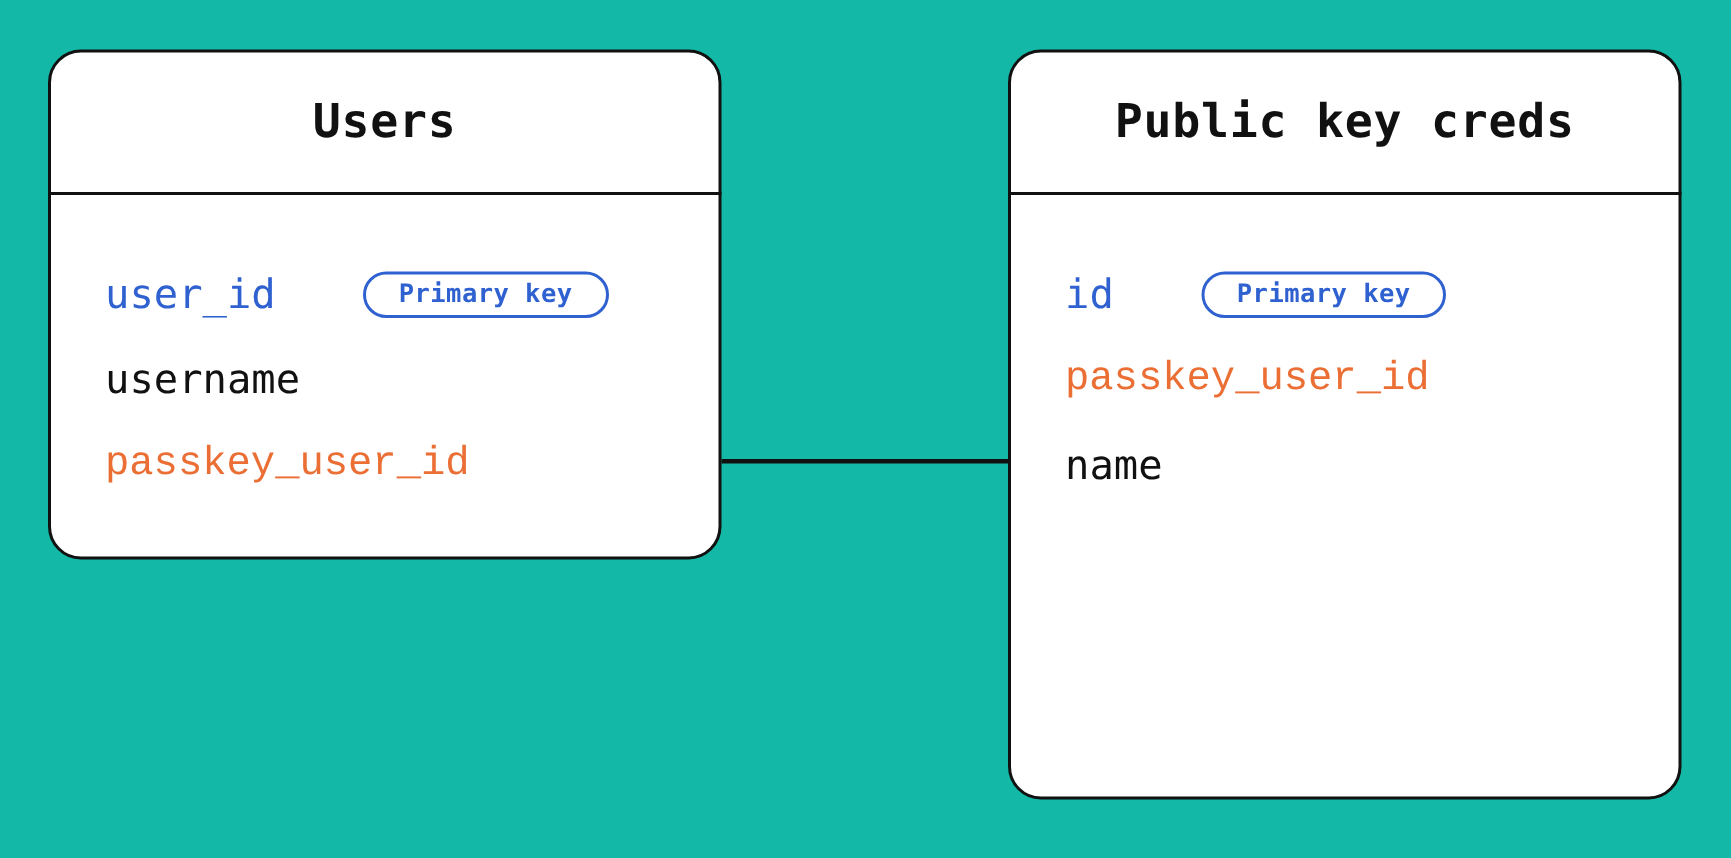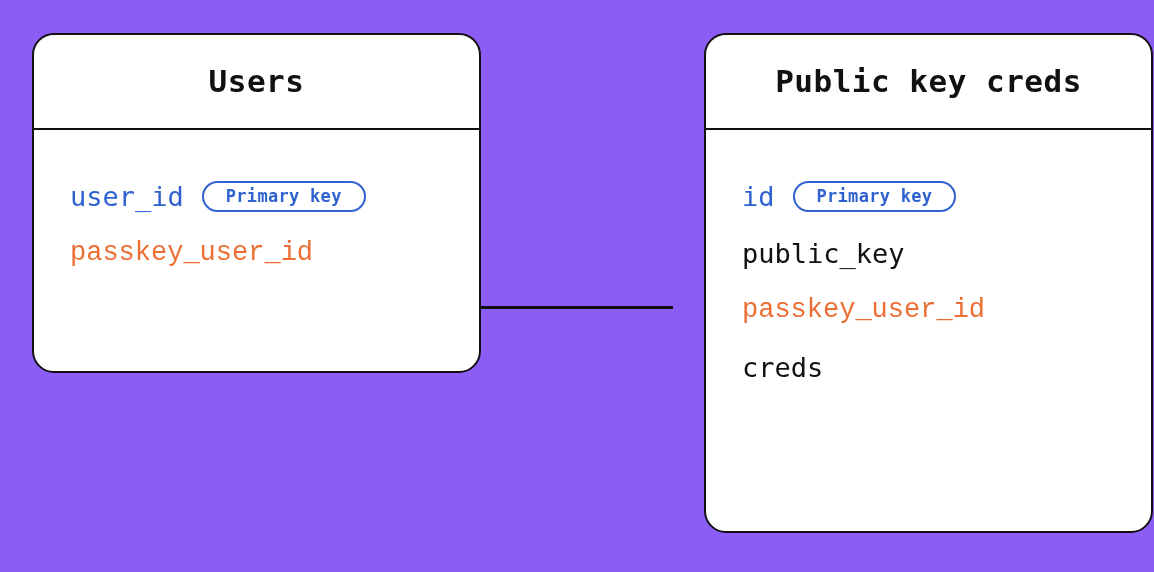--- a/index.html
+++ b/index.html
@@ -10,21 +10,21 @@
   }
   body {
     font-family: "DejaVu Sans Mono", "Liberation Mono", monospace;
     -webkit-font-smoothing: antialiased;
   }
 
   #canvas {
     position: relative;
     width: 1154px;
     height: 572px;
-    background: #8b5cf6;
+    background: #14b8a6;
     overflow: hidden;
   }
 
   
   .entity {
     position: absolute;
     box-sizing: border-box;
     background: #ffffff;
     border: 2px solid #111111;
     border-radius: 22px;
@@ -35,21 +35,20 @@
     top: 33px;
     width: 449px;
     height: 340px;
   }
 
   #entity-credentials {
     left: 672px;
     top: 33px;
     width: 449px;
     height: 500px;
-    margin-left: 32px;
   }
 
   
   .entity-header {
     position: absolute;
     left: 0;
     top: 0;
     right: 0;
     height: 93px;
     display: flex;
@@ -85,20 +84,21 @@
     padding-top: 40px;
     box-sizing: border-box;
   }
 
   .field-row {
     height: 57px;
     display: flex;
     align-items: center;
     padding-left: 36px;
     box-sizing: border-box;
+    gap: 40px;
   }
 
   .field-name {
     font-size: 27px;
     line-height: 1;
     color: #111111;
     white-space: nowrap;
   }
 
   .field-name.is-key {
@@ -159,20 +159,23 @@
 
     <div class="field-list">
 
       <div class="field-row">
         <span class="field-name is-key">user_id</span>
         <span class="key-badge">
           <span class="key-badge-label">Primary key</span>
         </span>
       </div>
 
+      <div class="field-row">
+        <span class="field-name">username</span>
+      </div>
 
       <div class="field-row">
         <span class="field-name is-fk">passkey_user_id</span>
       </div>
 
     </div>
   </div>
 
   <div class="connector" id="connector-users-credentials"></div>
 
@@ -184,30 +187,27 @@
 
     <div class="field-list">
 
       <div class="field-row">
         <span class="field-name is-key">id</span>
         <span class="key-badge">
           <span class="key-badge-label">Primary key</span>
         </span>
       </div>
 
-      <div class="field-row">
-        <span class="field-name">public_key</span>
-      </div>
 
       <div class="field-row">
         <span class="field-name is-fk">passkey_user_id</span>
       </div>
 
 
       <div class="field-row">
-        <span class="field-name">creds</span>
+        <span class="field-name">name</span>
       </div>
 
 
     </div>
   </div>
 
 </div>
 
 </body></html>

